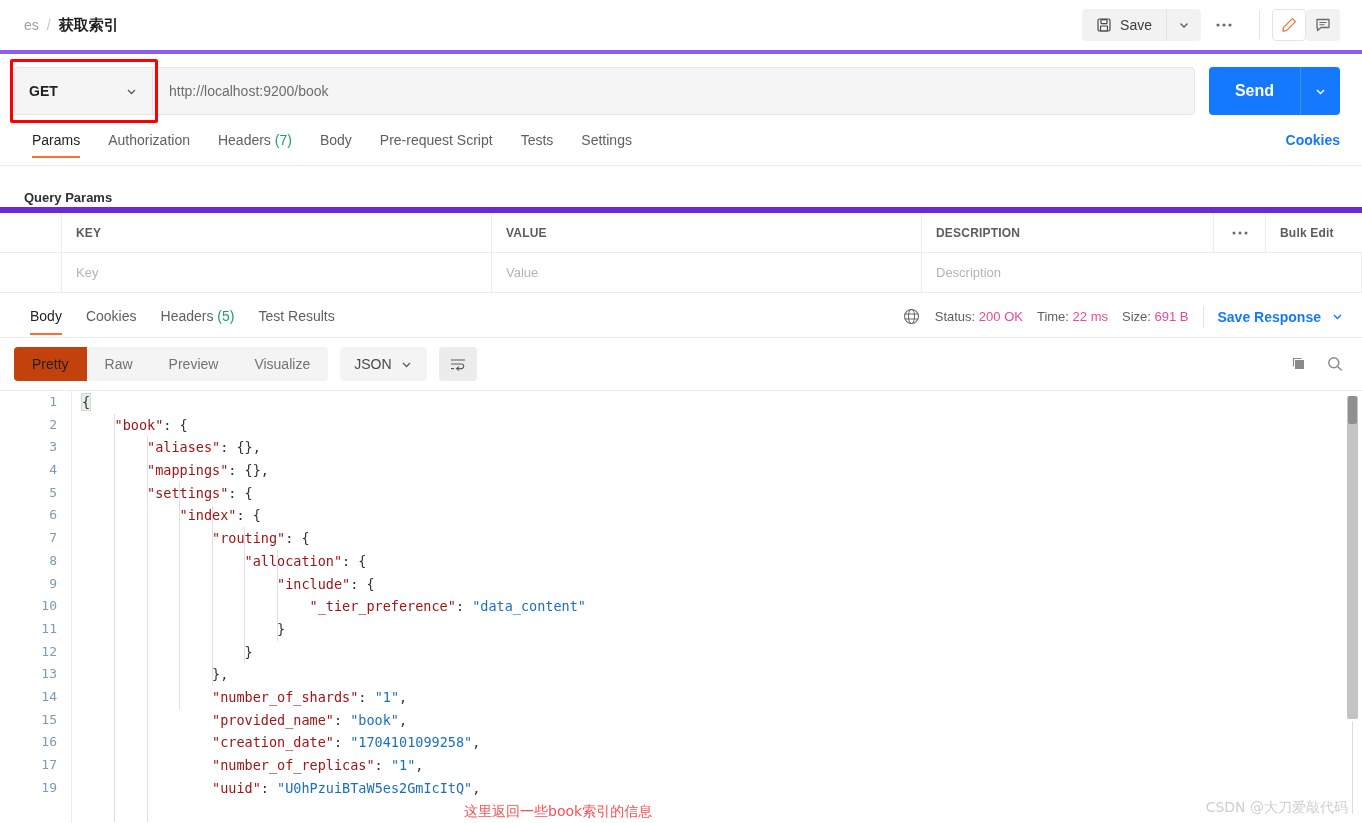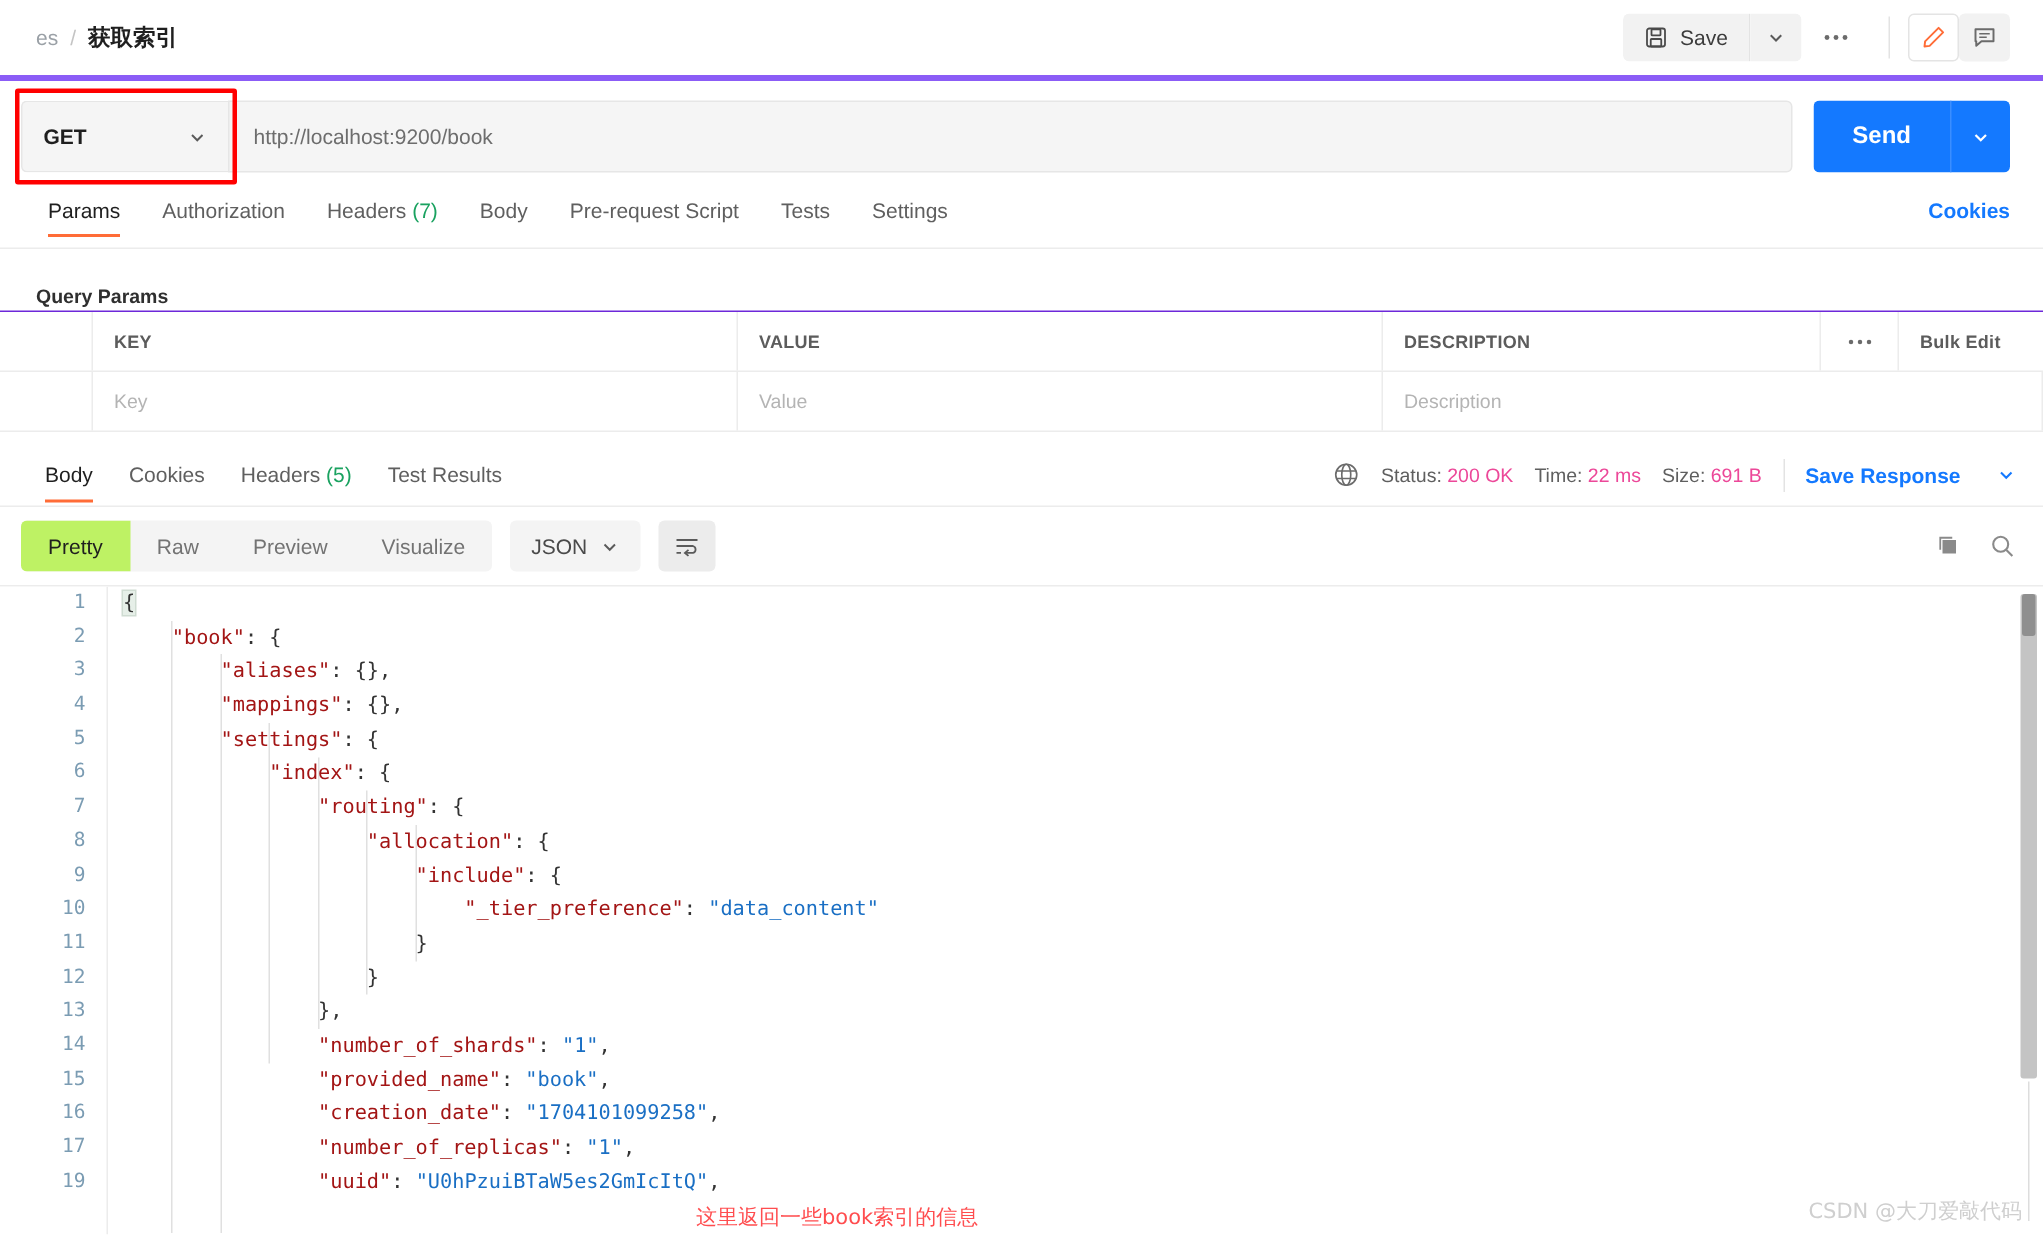--- a/index.html
+++ b/index.html
@@ -106,21 +106,21 @@
     font-weight:700; cursor:pointer; padding-top:4px;
   }
 
   
   .qp-label {
     position:absolute; left:24px; top:177px;
     font-size:13px; font-weight:700; color:#2f2f2f;margin-top:13px;
   }
   .ptable {
     position:absolute; left:0; top:207px; width:1362px;
-    border-top:1px solid #6d28d9;
+    border-top:6px solid #6d28d9;
   }
   .prow { display:flex; height:40px; border-bottom:1px solid #ececec; }
   .prow.head .pcell { font-size:12px; font-weight:700; color:#5c5c5c; letter-spacing:.2px; }
   .pcell {
     display:flex; align-items:center; padding:0 14px;
     border-right:1px solid #ececec; font-size:13px; color:#b4b4b4;
   }
   .c-check { width:62px; border-right:1px solid #ececec; }
   .c-key   { width:430px; }
   .c-val   { width:430px; }
@@ -142,33 +142,33 @@
   .resp-tab.active:after {
     content:""; position:absolute; left:12px; right:12px; bottom:0;
     height:2px; background:#ff6c37;
   }
   .resp-tab .count { color:#1aa260; }
   .resp-meta { margin-left:auto; display:flex; align-items:center; gap:14px; padding-right:18px; }
   .meta-item { font-size:13px; color:#5f5f5f; white-space:nowrap; }
   .meta-item b { font-weight:400; color:#ec4899; }
   .meta-sep { width:1px; height:22px; background:#e3e3e3; }
   .save-resp { font-size:14px; color:#1479ff; font-weight:700; cursor:pointer;
-               display:flex; align-items:center; gap:24px; }
+               display:flex; align-items:center; gap:10px; }
 
   
   .body-toolbar {
     position:absolute; left:0; top:338px; width:1362px; height:52px;
     display:flex; align-items:center; padding:0 18px 0 14px;
   }
   .seg { display:flex; background:#f4f4f4; border-radius:4px; height:34px; overflow:hidden; }
   .seg-item {
     display:flex; align-items:center; padding:0 18px; font-size:14px;
     color:#737373; cursor:pointer;
   }
-  .seg-item.active { background:#bef264; color:#1f1f1f; }
+  .seg-item.active { background:#c2410c; color:#1f1f1f; }
   .fmt-select {
     margin-left:12px; height:34px; background:#f4f4f4; border-radius:4px;
     display:flex; align-items:center; gap:8px; padding:0 14px;
     font-size:14px; color:#4a4a4a; cursor:pointer;
   }
   .wrap-btn {
     margin-left:12px; width:38px; height:34px; background:#ececec; border-radius:4px;
     display:flex; align-items:center; justify-content:center; cursor:pointer;
   }
   .body-tools-right { margin-left:auto; display:flex; align-items:center; gap:18px; }

